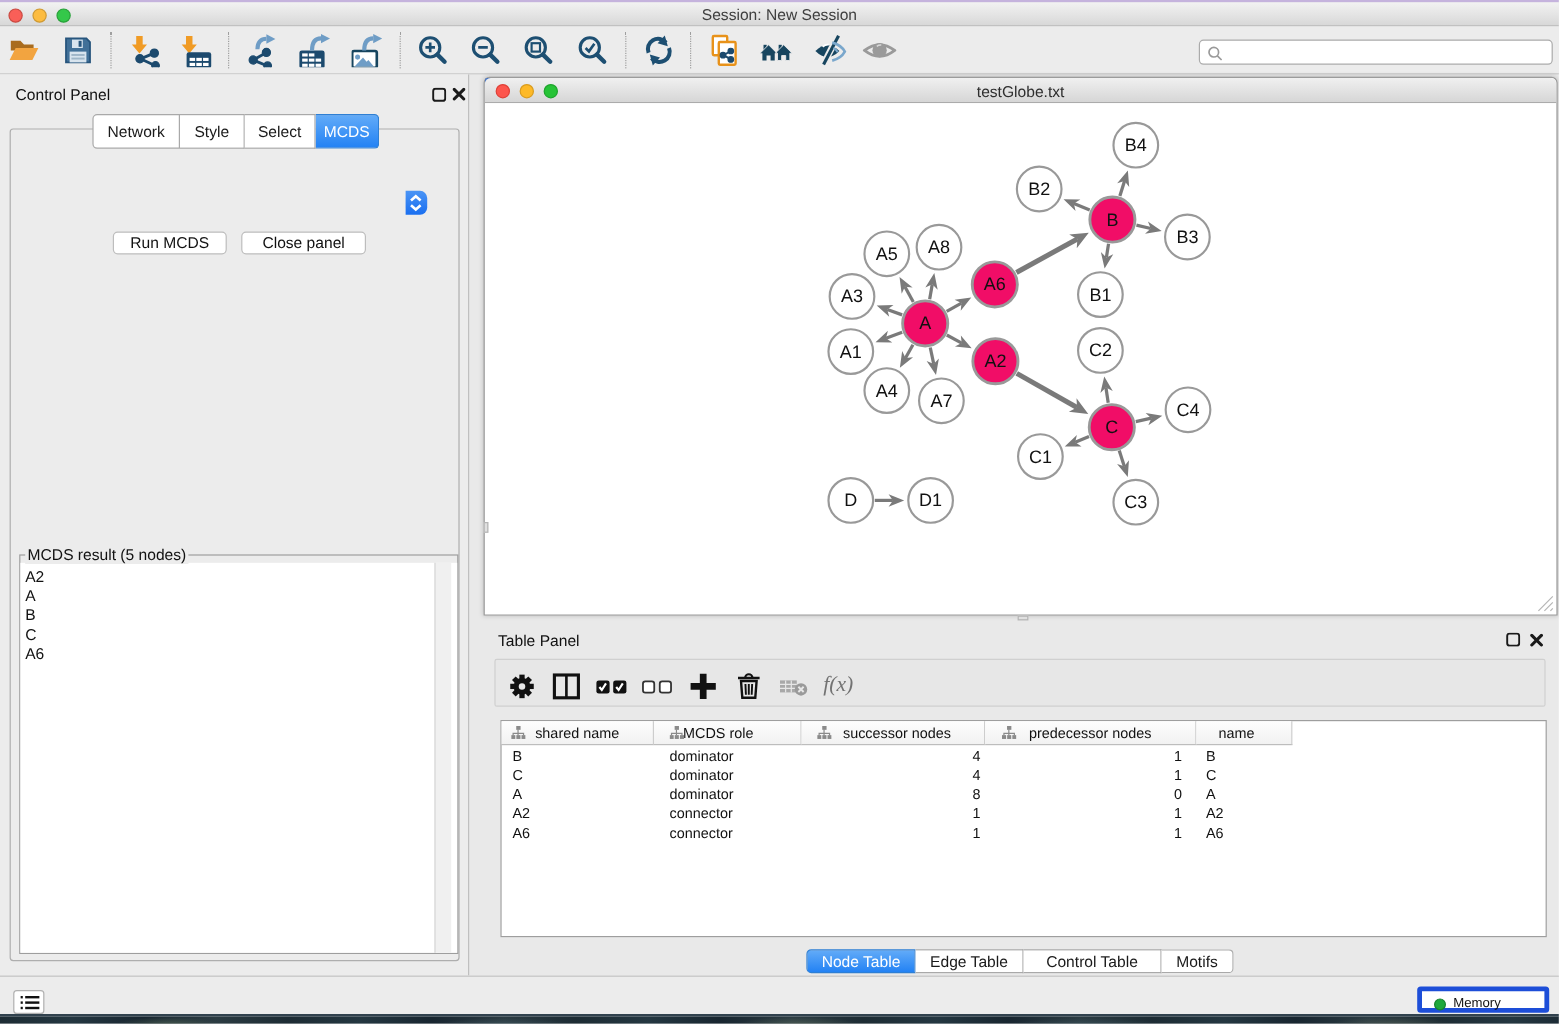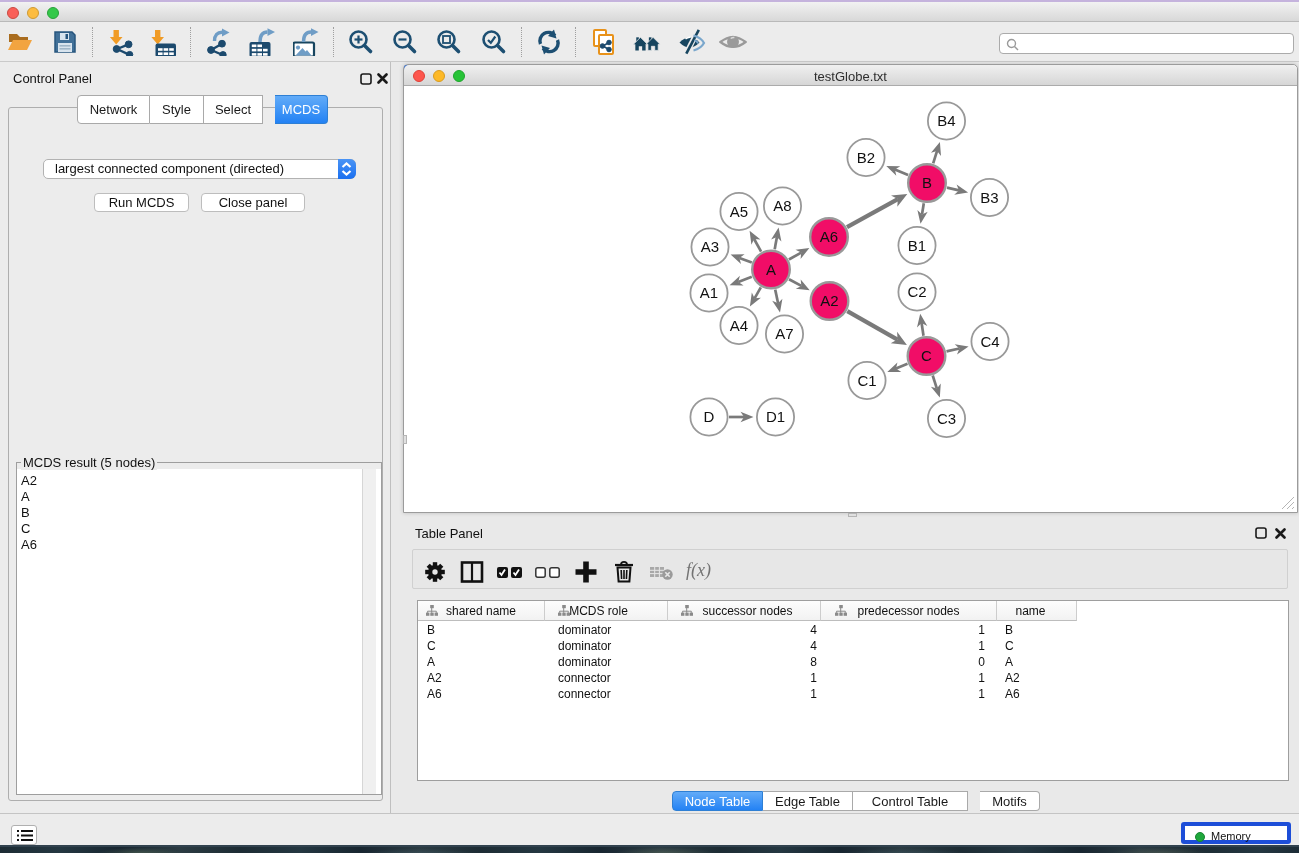--- a/index.html
+++ b/index.html
@@ -21,21 +21,21 @@
 #searchbox { position:absolute; left:999px; top:11px; width:295px; height:21px; background:#fff;
   border:1px solid #ababab; border-radius:4px; }
 
 #cpanel { left:0; top:62px; width:391px; height:751px; background:#ececec; border-right:1px solid #bfbfbf; }
 .paneltitle { position:absolute; font-size:13px; color:#111; }
 
 .seg { position:absolute; display:flex; height:29px; font-size:13px; }
 .seg .s { border:1px solid #a9a9a9; border-left:none; background:#fff; color:#1a1a1a;
   display:flex; align-items:center; justify-content:center; }
 .seg .s.first { border-left:1px solid #a9a9a9; border-radius:4px 0 0 4px; }
-.seg .s.last { border-radius:0 4px 4px 0;margin-left:12px; }
+.seg .s.last { border-radius:0 4px 4px 0; }
 .seg .s.sel { background:linear-gradient(#62abf8,#2382f4); color:#fff; border-color:#2e7fd4; }
 #cpbox { left:8px; top:45px; width:375px; height:694px; border:1px solid #aeaeae; border-radius:3px; background:#ececec; }
 #optlabel { left:8px; top:74px; width:391px; text-align:center; font-size:13px; color:#111; }
 #dropdown { left:43px; top:97px; width:313px; height:20px; background:#fff; border:1px solid #b2b2b2; border-radius:5px; font-size:13px; color:#111; line-height:18px; padding-left:11px; }
 #dropstep { left:338px; top:97px; width:18px; height:20px; border-radius:0 6px 6px 0; background:linear-gradient(#4a94f5,#1a6ff0); }
 .btn { position:absolute; background:#fff; border:1px solid #bdbdbd; border-radius:4px; font-size:13px; color:#111; text-align:center; }
 
 #groupbox { left:16px; top:400px; width:366px; height:333px; border:1px solid #9e9e9e; }
 #grouplabel { left:21px; top:393px; background:#ececec; padding:0 2px; font-size:13px; color:#111; }
 #mcdslist { left:17px; top:407px; width:364px; height:325px; background:#fff; font-size:13px; color:#111; }
@@ -67,20 +67,21 @@
 </style>
 </head>
 <body>
 <div id="app">
 
 <div class="abs" id="topstrip"></div>
 <div class="abs" id="titlebar">
   <div class="tl" style="left:7px;top:5px;width:12px;height:12px;background:#f95f58;border:1px solid #ca4a42;"></div>
   <div class="tl" style="left:27px;top:5px;width:12px;height:12px;background:#fcbc40;border:1px solid #cf9a33;"></div>
   <div class="tl" style="left:47px;top:5px;width:12px;height:12px;background:#34c84a;border:1px solid #29a13a;"></div>
+  <div class="title">Session: New Session</div>
 </div>
 <div class="abs" id="toolbar">
   <div class="tsep" style="left:92px"></div>
   <div class="tsep" style="left:190px"></div>
   <div class="tsep" style="left:333px"></div>
   <div class="tsep" style="left:521px"></div>
   <div class="tsep" style="left:575px"></div>
   <svg class="ticon" style="left:6px" viewBox="0 0 28 28">
     <path d="M3 6 h8 l3 3 h8 v5 H3 z" fill="#a96c1e"></path>
     <path d="M7 12 h19 l-5 10 H2 z" fill="#f2a440"></path>
@@ -226,21 +227,20 @@
   <svg class="abs" style="left:377px;top:11px" width="11" height="11" viewBox="0 0 11 11">
     <path d="M1.5 1.5 L9.5 9.5 M9.5 1.5 L1.5 9.5" stroke="#1a1a1a" stroke-width="2.6" stroke-linecap="round"></path>
   </svg>
   <div class="abs" id="cpbox"></div>
   <div class="seg" style="left:77px;top:33px;">
     <div class="s first" style="width:73px;">Network</div>
     <div class="s" style="width:54px;">Style</div>
     <div class="s" style="width:59px;">Select</div>
     <div class="s last sel" style="width:53px;">MCDS</div>
   </div>
-  <div class="abs" id="dropdown">largest connected component (directed)</div>
   <div class="abs" id="dropstep">
     <svg width="18" height="20" viewBox="0 0 18 20">
       <polyline points="4.5,8 8.5,4.5 12.5,8" fill="none" stroke="#fff" stroke-width="2.2"></polyline>
       <polyline points="4.5,12 8.5,15.5 12.5,12" fill="none" stroke="#fff" stroke-width="2.2"></polyline>
     </svg>
   </div>
   <div class="btn" style="left:94px;top:131px;width:95px;height:19px;line-height:18px;">Run MCDS</div>
   <div class="btn" style="left:201px;top:131px;width:104px;height:19px;line-height:18px;">Close panel</div>
   <div class="abs" id="groupbox"></div>
   <div class="abs" id="mcdslist">

